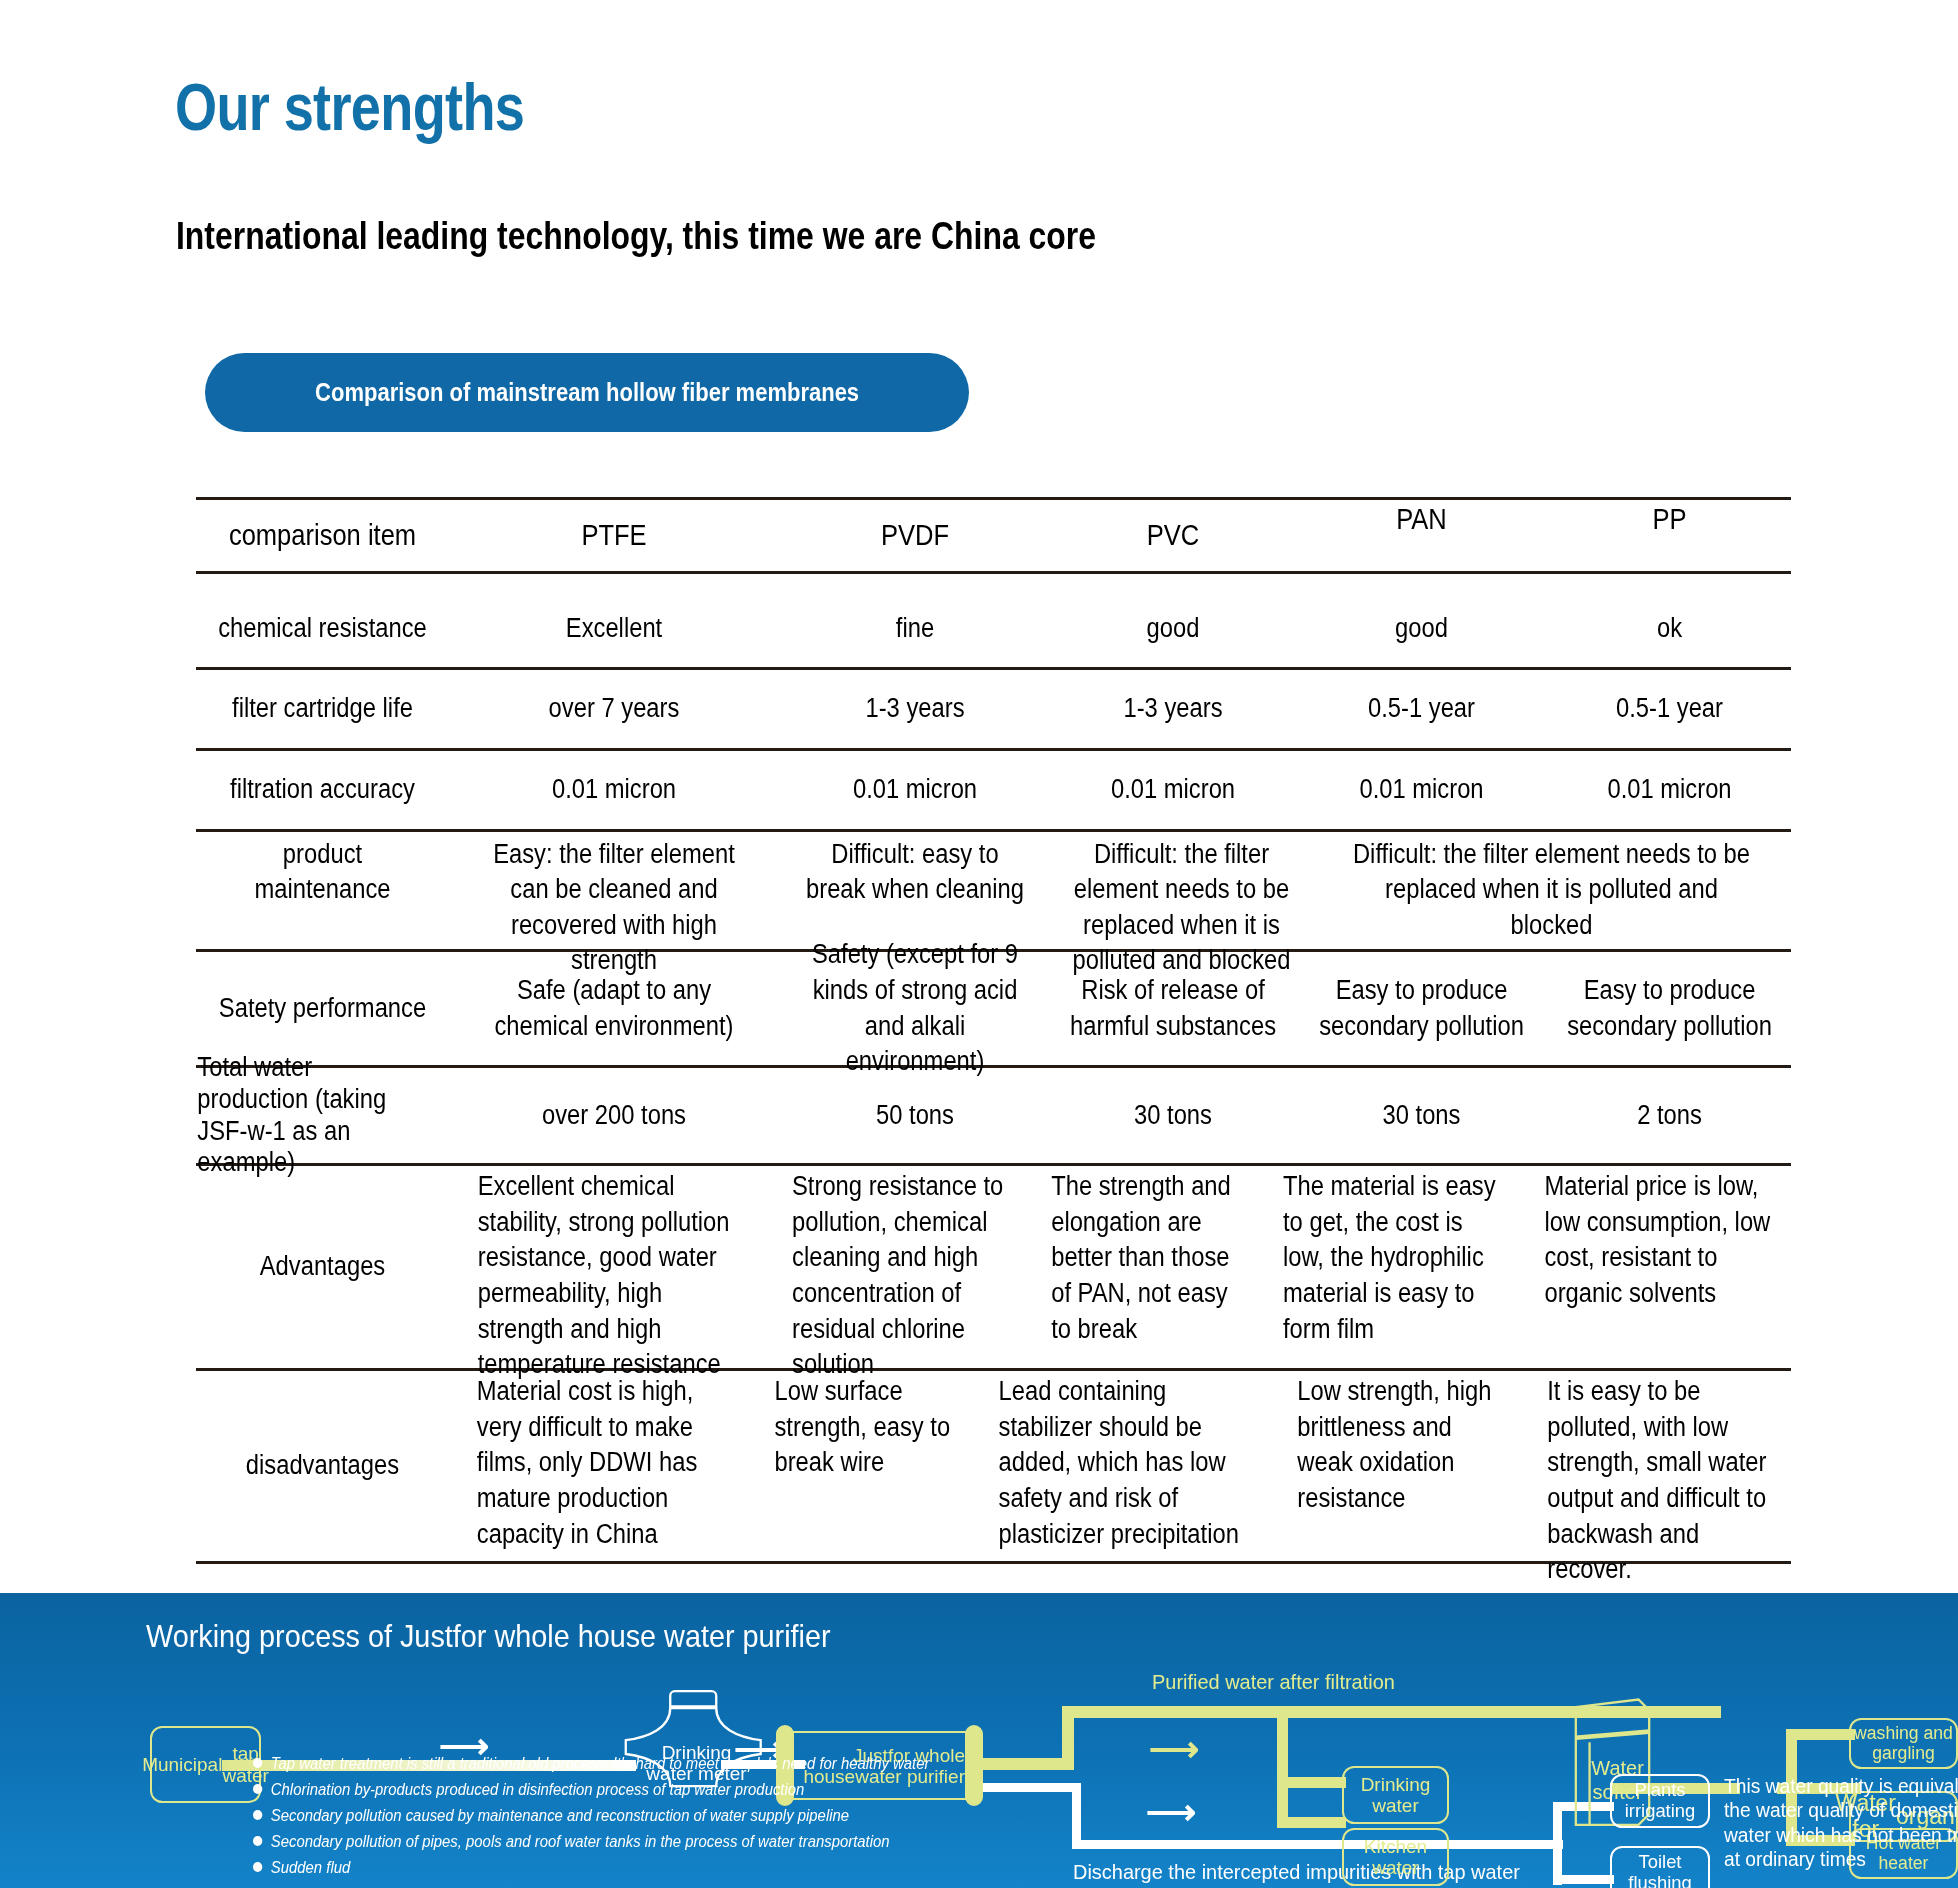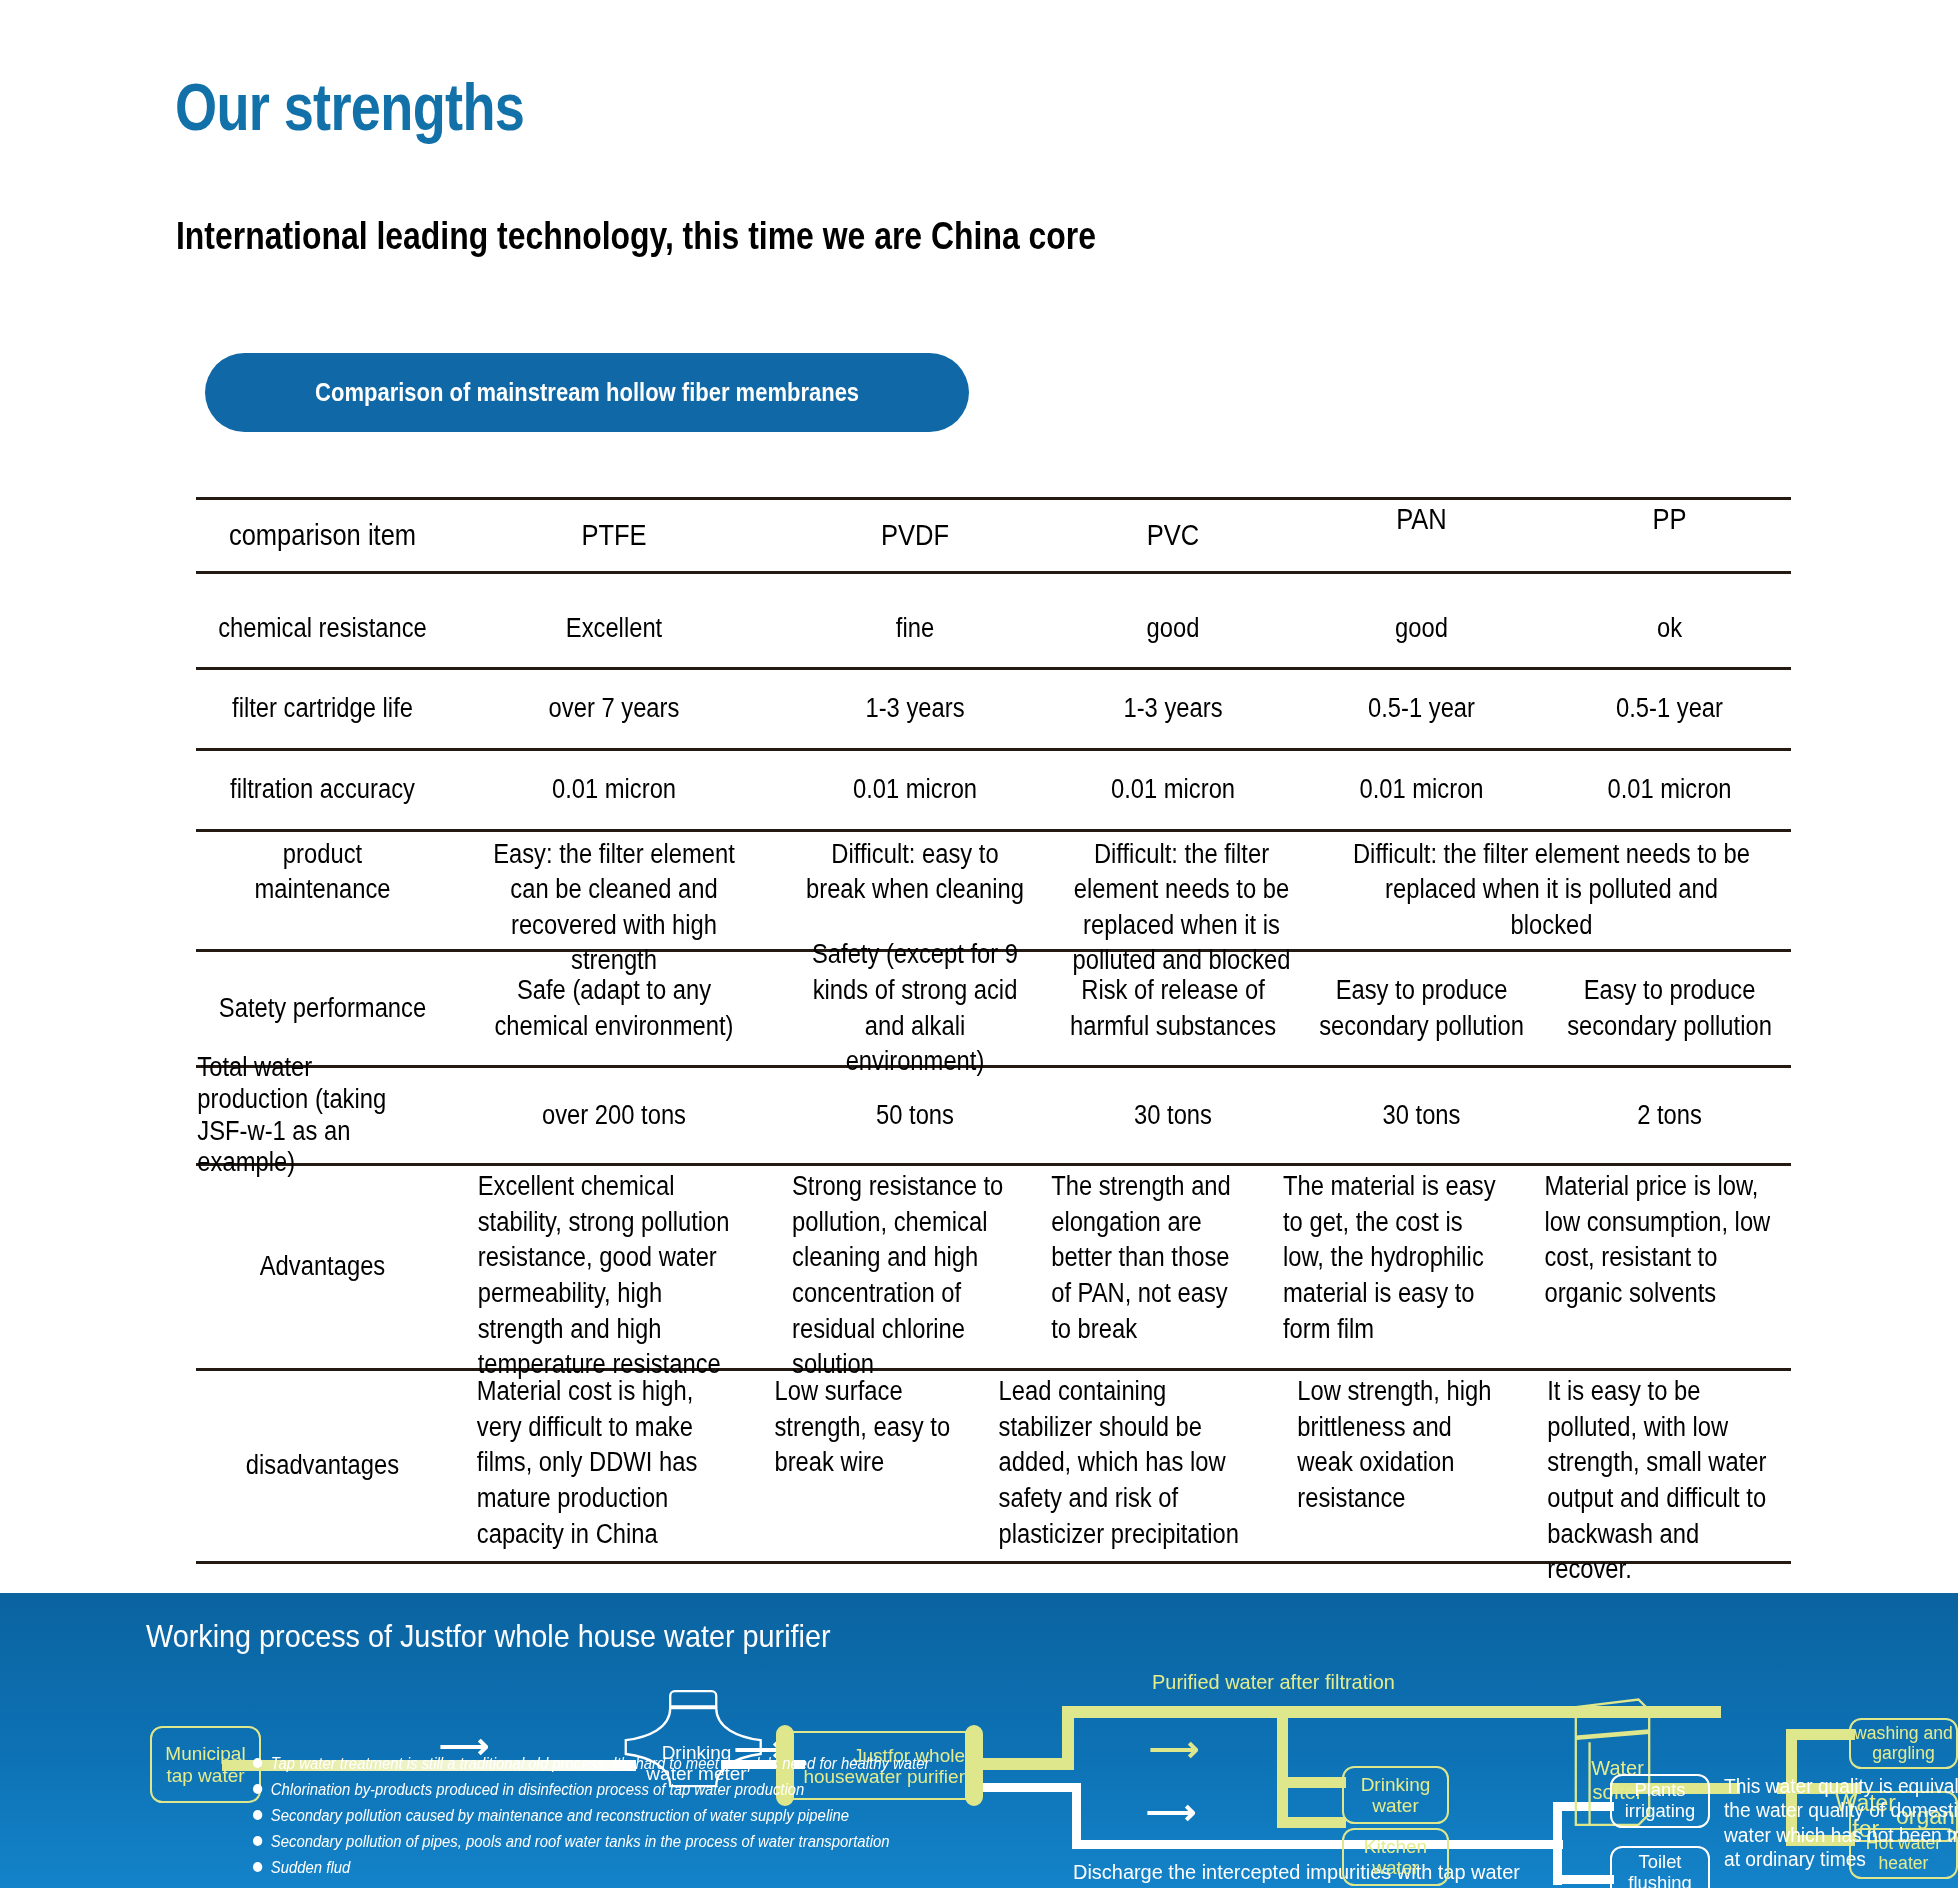--- a/index.html
+++ b/index.html
@@ -388,21 +388,21 @@
     <div class="wpipe" style="left:1072px; top:247px; width:491px; height:9.2px;"></div>
     <div class="wpipe" style="left:1553px; top:209px; width:9.2px; height:83px;"></div>
     <div class="wpipe" style="left:1553px; top:209px; width:61px; height:9.2px;"></div>
     <div class="wpipe" style="left:1553px; top:282px; width:61px; height:9.2px;"></div>
 
     <div class="warrow" style="left:439px; top:135px;">⟶</div>
     <div class="warrow" style="left:734px; top:138px;">⟶</div>
     <div class="yarrow" style="left:1149px; top:138px;">⟶</div>
     <div class="warrow" style="left:1146px; top:201px;">⟶</div>
 
-    <div class="ybox" style="left:150px; top:117px; width:111px; height:77px; flex-direction:column;">
+    <div class="ybox" style="left:150px; top:117px; width:111px; height:77px; flex-direction:row;">
       <span>Municipal</span>
       <span>tap water</span>
     </div>
 
     <svg style="position:absolute; left:621px; top:92px;" width="146" height="115" viewBox="0 0 190 150">
       <path d="M70 8 h48 a6 6 0 0 1 6 6 v14 h-60 v-14 a6 6 0 0 1 6 -6 z" fill="none" stroke="#ffffff" stroke-width="3"></path>
       <path d="M64 30 h60 c0 26 28 38 58 42 v18 c-30 4 -58 16 -58 42 h-60 c0 -26 -28 -38 -58 -42 v-18 c30 -4 58 -16 58 -42 z" fill="none" stroke="#ffffff" stroke-width="3"></path>
     </svg>
     <div class="meter-label" style="left:635px; top:150px; width:123px;">
       <div>Drinking</div>

